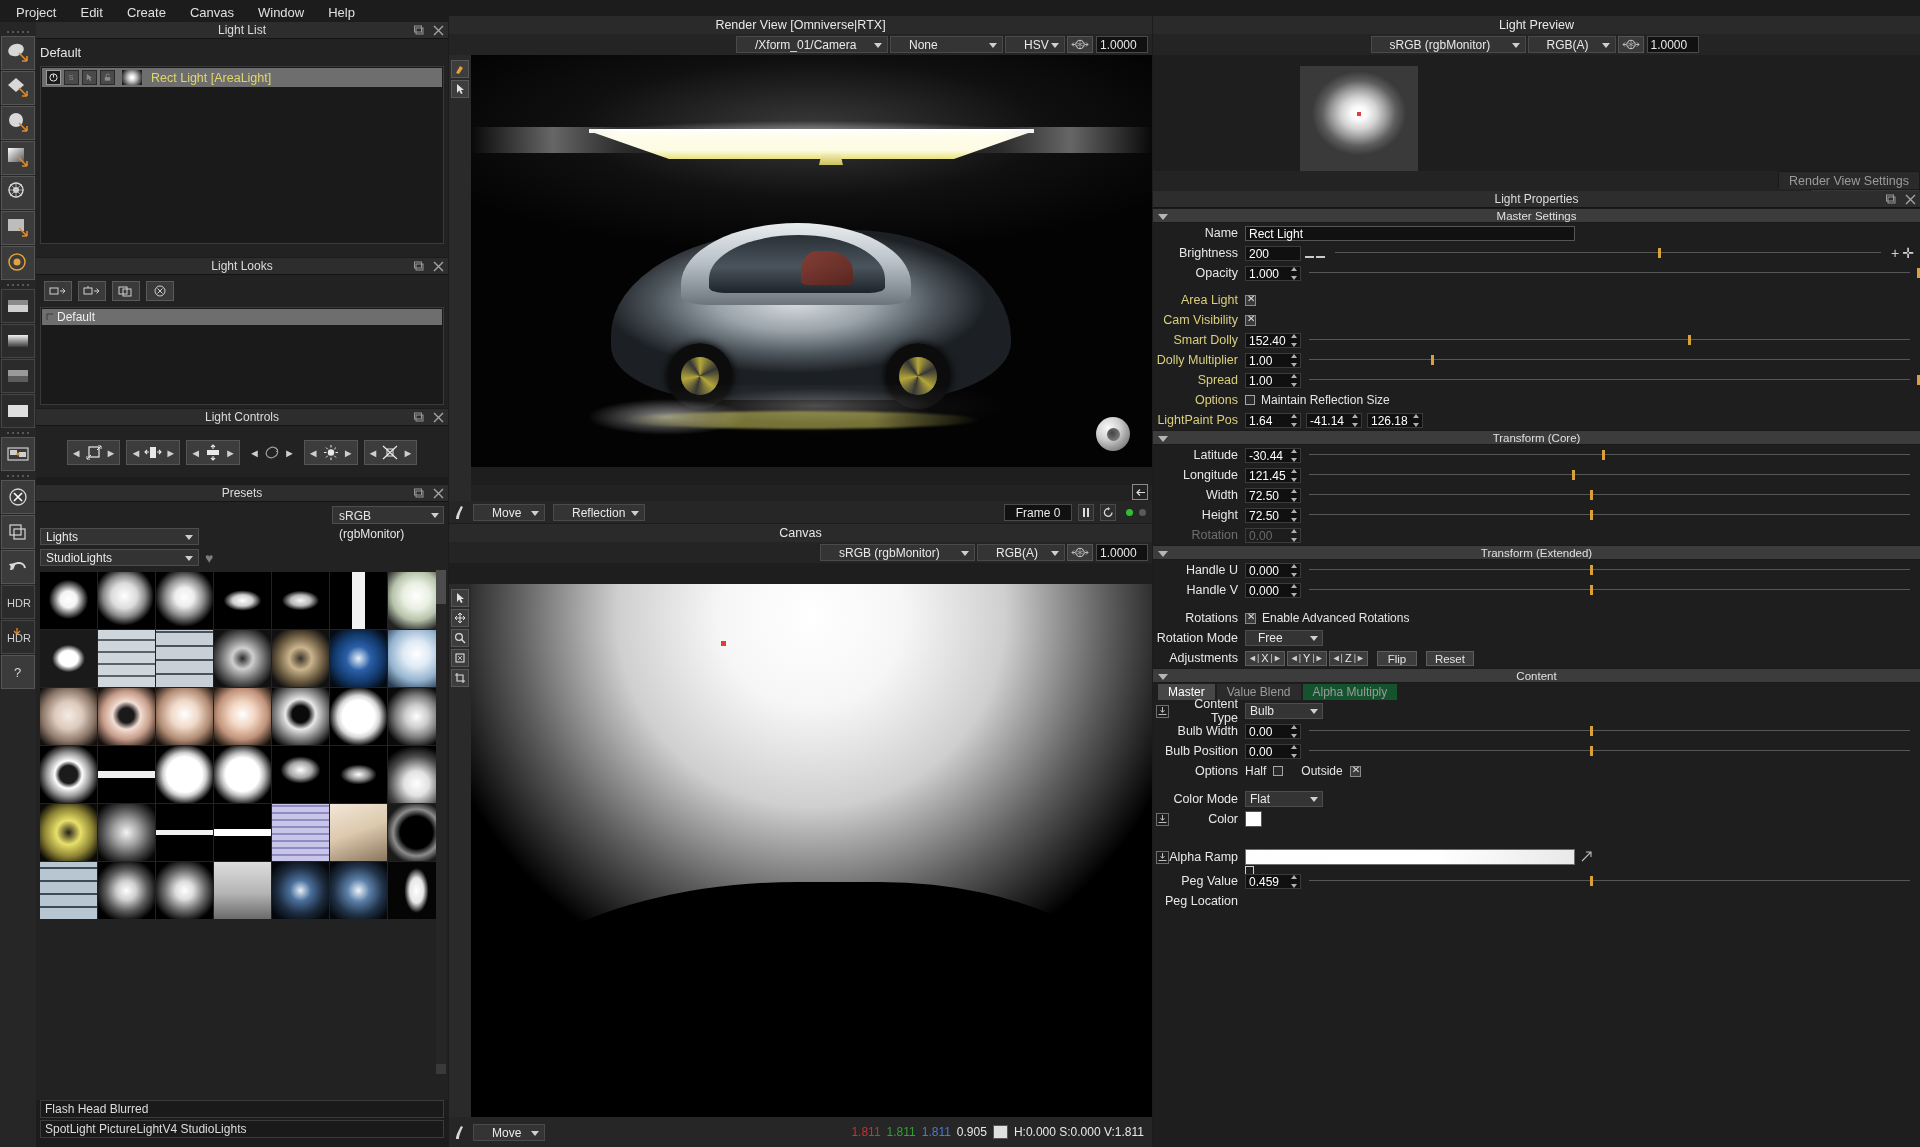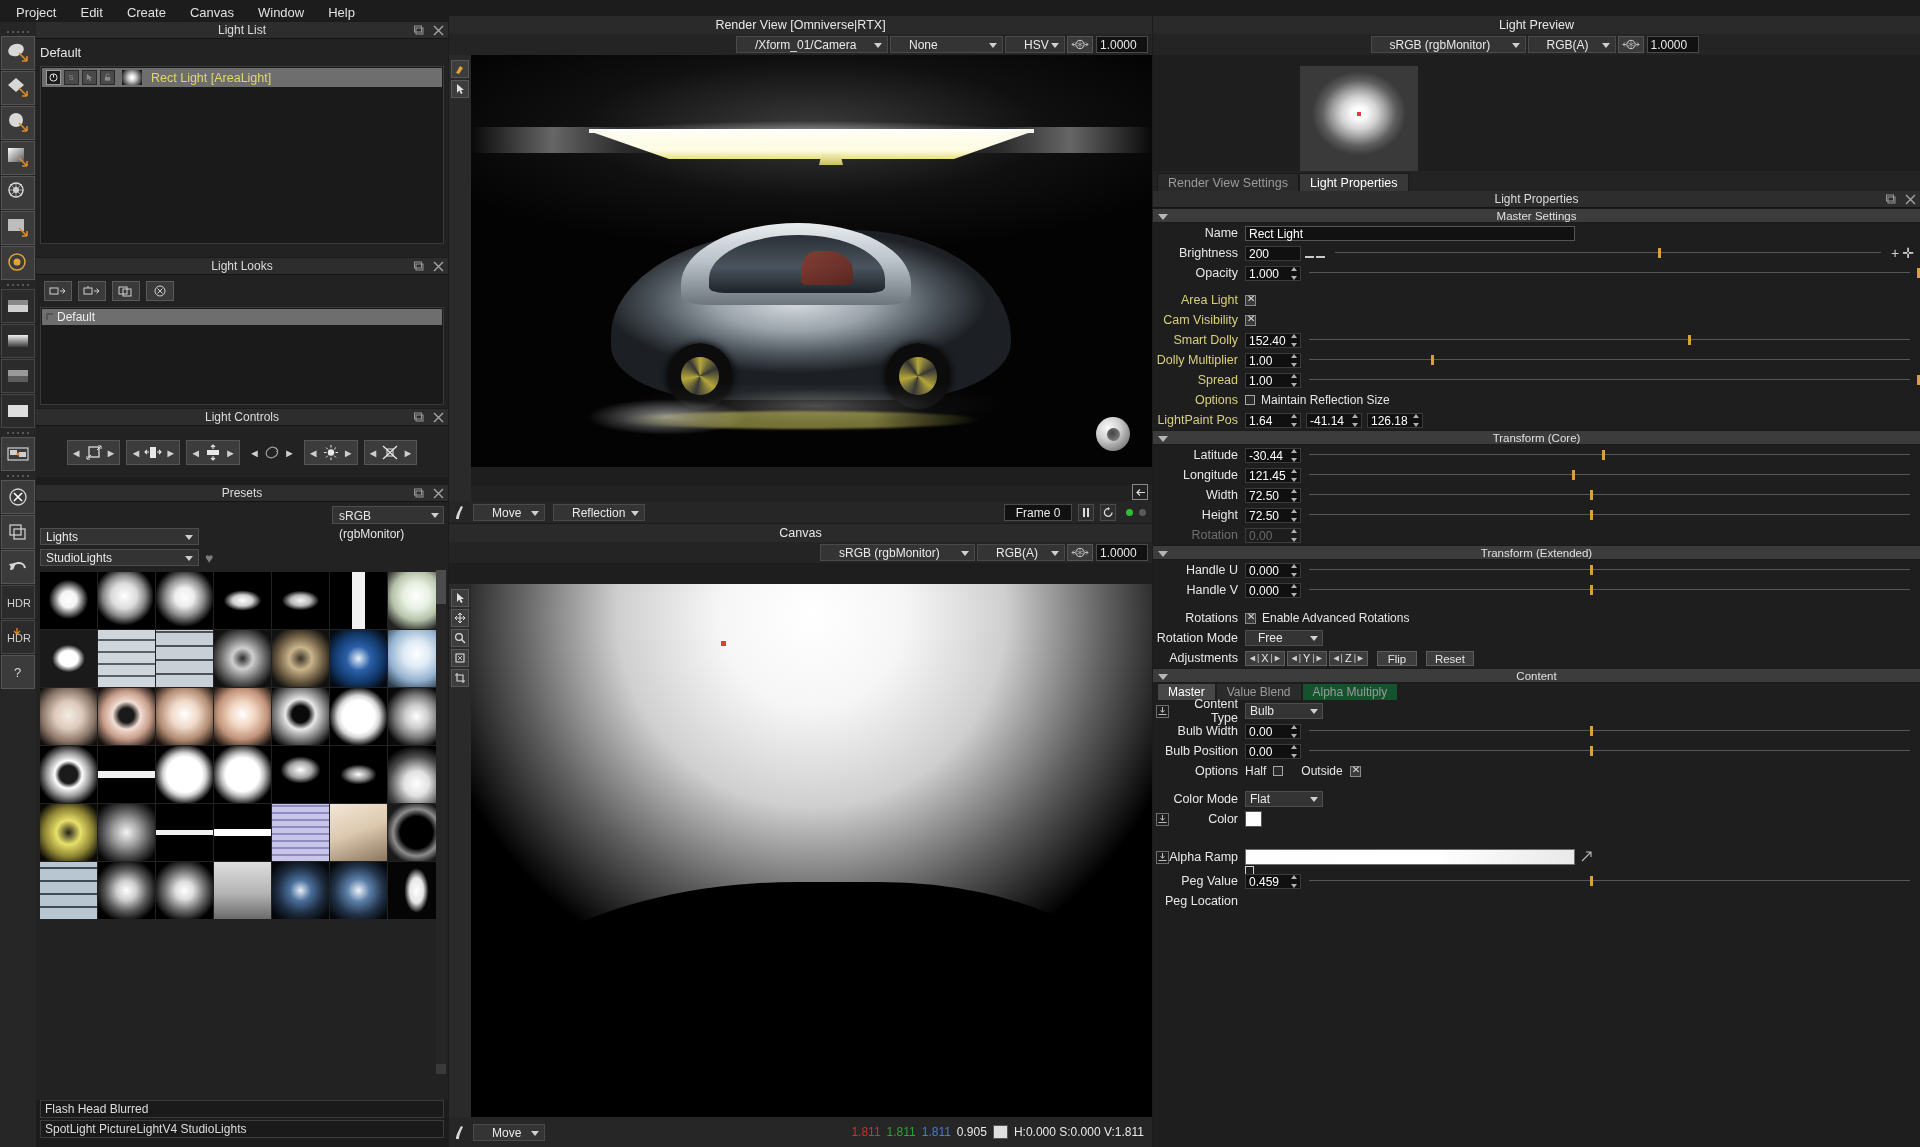--- a/index.html
+++ b/index.html
@@ -118,21 +118,21 @@
   #canvas { left: 449px; top: 524px; width: 703px; height: 623px; }
   .cv-viewport { position:absolute; left:22px; top:60px; right:0; bottom:30px; background:#000; overflow:hidden;}
   .cv-tools { position:absolute; left:0; top:60px; width:22px; bottom:30px; background:#2a2a2a; padding-top:3px;}
 
   
   #preview { left: 1153px; top: 16px; width: 767px; height: 155px; }
   .lp-dot { position:absolute; left:52px; top:47px; width:3px; height:3px; background:#e23b3b;}
 
   
   #props { left: 1153px; top: 171px; width: 767px; height: 976px; }
-  .tabs { height: 20px; background:#232323; display:flex; align-items:flex-end; padding-left:4px; }
+  .tabs { height: 20px; background:#232323; display:flex; align-items:flex-end; padding-left:4px;flex-direction:column; }
   .tab { height:18px; line-height:18px; padding:0 10px; font-size:12.5px; color:#9b9b9b; background:#2a2a2a;
     border:1px solid #1a1a1a; border-bottom:none;}
   .tab.active { background:#383838; color:#fff; }
   .sect {
     height:15px; background:#3c3c3c; font-size:11.5px; color:#e0e0e0; text-align:center; line-height:15px;
     border-top:1px solid #1a1a1a; border-bottom:1px solid #1a1a1a; position:relative;
   }
   .sect .tri { position:absolute; left:5px; top:5px; width:0;height:0;
     border-left:5px solid transparent;border-right:5px solid transparent;border-top:6px solid #b5b5b5;}
   .row { height:20px; display:flex; align-items:center; }

